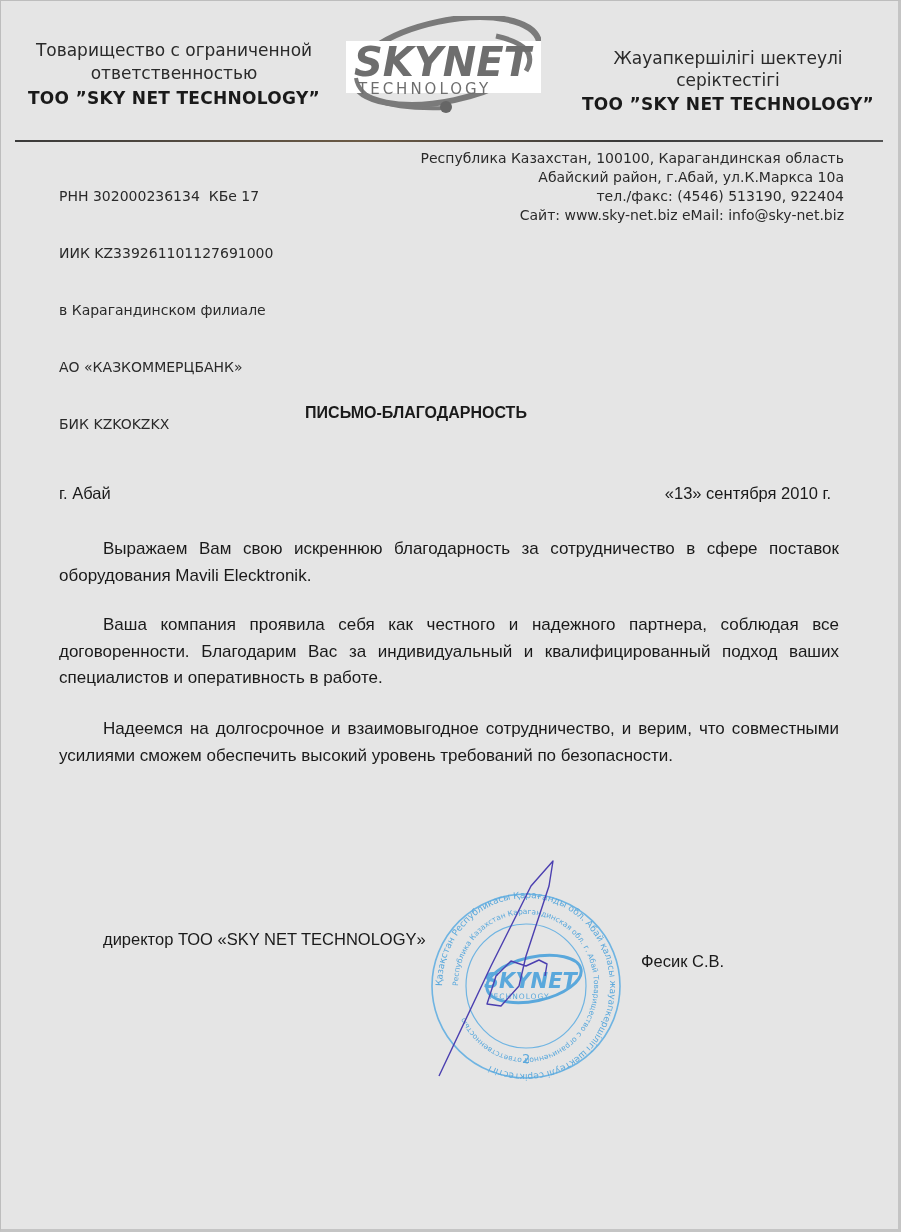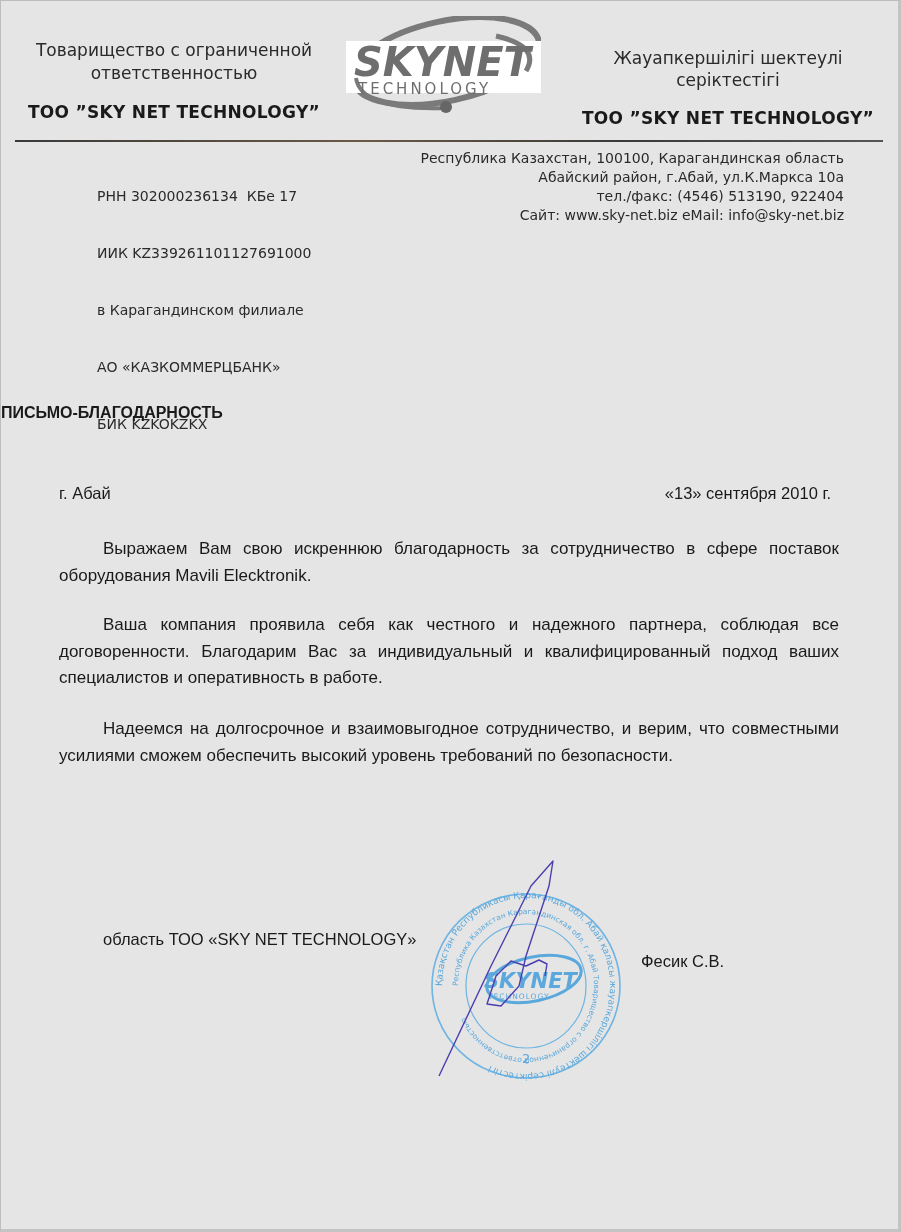--- a/index.html
+++ b/index.html
@@ -8,32 +8,32 @@
     position: absolute; left: 0; top: 0; width: 897px; height: 1228px;
     border: 1px solid #bdbdbd; border-right: 3px solid #c4c4c4; border-bottom: 3px solid #c4c4c4;
     background: #e5e5e5;
     font-family: "DejaVu Sans", sans-serif; color: #1e1e1e;
   }
   .abs { position: absolute; }
 
   
   .hdr-ru { left: 18px; top: 38px; width: 310px; text-align: center; font-size: 17px; line-height: 23px; color: #2a2a2a; }
   .hdr-kz { left: 572px; top: 46px; width: 310px; text-align: center; font-size: 17px; line-height: 22px; color: #2a2a2a; }
-  .hdr-name { font-weight: bold; font-size: 17px; letter-spacing: 0.3px; margin-top: 16px; color: #1a1a1a; }
+  .hdr-name { font-weight: bold; font-size: 17px; letter-spacing: 0.3px; margin-top: 2px; color: #1a1a1a; }
   .logo { left: 345px; top: 15px; width: 195px; height: 100px; }
 
   .divider { left: 14px; top: 139px; width: 868px; height: 2px; background: linear-gradient(90deg,#3a3a3a,#6b5a45 40%,#3a3a3a 70%,#555 100%); }
 
-  .bank { left: 58px; top: 148px; font-size: 14px; line-height: 19px; color: #2a2a2a; white-space: pre; margin-left: 38px; }
+  .bank { left: 58px; top: 148px; font-size: 14px; line-height: 19px; color: #2a2a2a; white-space: pre; }
   .addr { left: 380px; top: 148px; width: 463px; text-align: right; font-size: 14px; line-height: 19px; color: #2a2a2a; }
 
   
   .body-font { font-family: "Liberation Sans Narrow", "Liberation Sans", sans-serif; }
   .recipient { left: 430px; top: 274px; width: 406px; text-align: right; font-weight: bold; font-size: 16.5px; line-height: 25px; color: #1a1a1a; }
-  .title { left: 0; top: 403px; width: 830px; text-align: left; font-weight: bold; font-size: 16px; color: #1a1a1a; }
+  .title { left: 0; top: 403px; width: 830px; text-align: center; font-weight: bold; font-size: 16px; color: #1a1a1a; }
   .city { left: 58px; top: 483px; font-size: 16.5px; color: #1a1a1a; }
   .date { left: 560px; top: 483px; width: 270px; text-align: right; font-size: 16.5px; color: #1a1a1a; }
 
   .para { left: 58px; width: 780px; font-size: 17px; line-height: 26.5px; text-align: justify; text-indent: 44px; color: #1a1a1a; }
   .p1 { top: 535px; }
   .p2 { top: 611px; }
   .p3 { top: 715px; }
 
   .closing { left: 102px; top: 925px; font-size: 16.5px; line-height: 26px; color: #1a1a1a; }
   .signer { left: 640px; top: 951px; font-size: 16.5px; color: #1a1a1a; }
@@ -89,21 +89,21 @@
   <div class="abs title body-font">ПИСЬМО-БЛАГОДАРНОСТЬ</div>
 
   <div class="abs city body-font">г. Абай</div>
   <div class="abs date body-font">«13» сентября 2010 г.</div>
 
   <div class="abs para p1 body-font">Выражаем Вам свою искреннюю благодарность за сотрудничество в сфере поставок оборудования Mavili Elecktronik.</div>
   <div class="abs para p2 body-font">Ваша компания проявила себя как честного и надежного партнера, соблюдая все договоренности. Благодарим Вас за индивидуальный и квалифицированный подход ваших специалистов и оперативность в работе.</div>
   <div class="abs para p3 body-font">Надеемся на долгосрочное и взаимовыгодное сотрудничество, и верим, что совместными усилиями сможем обеспечить высокий уровень требований по безопасности.</div>
 
   <div class="abs closing body-font">
-    <div>область ТОО «SKY NET TECHNOLOGY»</div>
+    <div>директор ТОО «SKY NET TECHNOLOGY»</div>
   </div>
   <div class="abs signer body-font">Фесик С.В.</div>
 
   <svg class="abs stamp" viewBox="0 0 200 190">
     <defs>
       <path id="stampOuter" d="M 100 95 m -84 0 a 84 88 0 1 1 168 0 a 84 88 0 1 1 -168 0"></path>
       <path id="stampInner" d="M 100 95 m -68 0 a 68 72 0 1 1 136 0 a 68 72 0 1 1 -136 0"></path>
     </defs>
     <ellipse cx="100" cy="95" rx="94" ry="92" fill="none" stroke="#6fb4e2" stroke-width="1.6"></ellipse>
     <ellipse cx="100" cy="95" rx="60" ry="62" fill="none" stroke="#6fb4e2" stroke-width="1.2"></ellipse>

